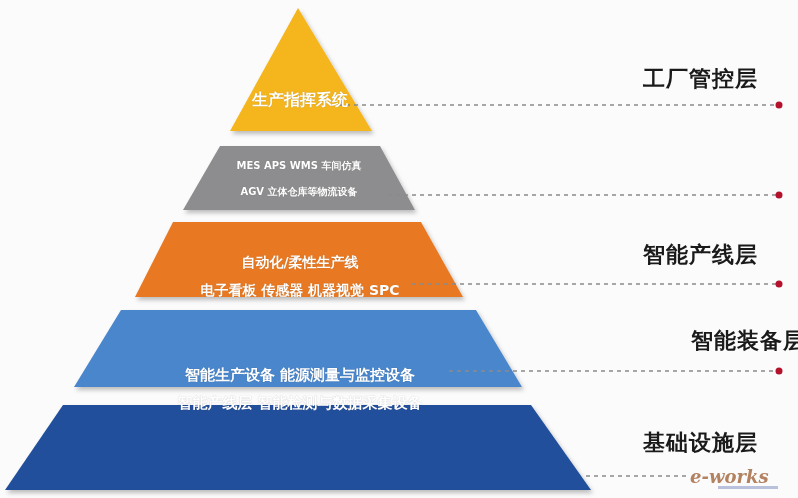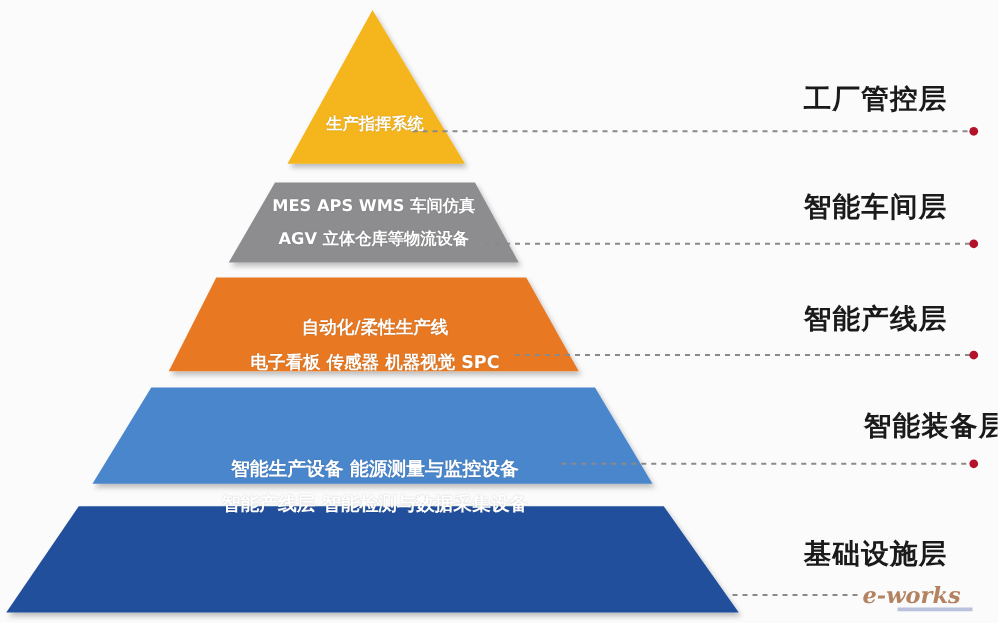--- a/index.html
+++ b/index.html
@@ -55,41 +55,40 @@
     <circle cx="779" cy="105" r="3.5" fill="#b3122a"></circle>
     <line x1="388" y1="195" x2="778" y2="195" stroke="#8a8a8a" stroke-width="1.5" stroke-dasharray="4,4"></line>
     <circle cx="779" cy="195" r="3.5" fill="#b3122a"></circle>
     <line x1="412" y1="284" x2="778" y2="284" stroke="#8a8a8a" stroke-width="1.5" stroke-dasharray="4,4"></line>
     <circle cx="779" cy="284" r="3.5" fill="#b3122a"></circle>
     <line x1="449" y1="371" x2="778" y2="371" stroke="#8a8a8a" stroke-width="1.5" stroke-dasharray="4,4"></line>
     <circle cx="779" cy="371" r="3.5" fill="#b3122a"></circle>
     <line x1="586" y1="476" x2="690" y2="476" stroke="#8a8a8a" stroke-width="1.5" stroke-dasharray="4,4"></line>
   </svg>
 
-  <div class="layer-text" style="left:240px; top:90px; width:120px; font-size:13px;">
+  <div class="layer-text" style="left:240px; top:90px; width:120px; font-size:16px;">
     <div>生产指挥系统</div>
   </div>
 
-  <div class="layer-text" style="left:195px; top:153px; width:208px; font-size:13px; line-height:26px;">
+  <div class="layer-text" style="left:195px; top:153px; width:208px; font-size:10px; line-height:26px;">
     <div>MES APS WMS 车间仿真</div>
     <div>AGV  立体仓库等物流设备</div>
   </div>
 
   <div class="layer-text" style="left:150px; top:248px; width:300px; font-size:14px; line-height:28px;">
     <div>自动化/柔性生产线</div>
     <div>电子看板 传感器 机器视觉 SPC</div>
   </div>
 
   <div class="layer-text" style="left:100px; top:320px; width:400px; font-size:15px; line-height:28px;margin-top:41px;">
     <div>智能生产设备 能源测量与监控设备</div>
     <div>智能产线层 智能检测与数据采集设备</div>
   </div>
 
 
   <div class="layer-label" style="left:643px; top:64px;">工厂管控层</div>
-  <div class="layer-label" style="left:643px; top:151px;">智能车间层</div>
   <div class="layer-label" style="left:643px; top:240px;">智能产线层</div>
   <div class="layer-label" style="left:643px; top:326px;margin-left:48px;">智能装备层</div>
   <div class="layer-label" style="left:643px; top:428px;text-align:center;">基础设施层</div>
 
   <div class="watermark">e-works</div>
   <div class="watermark-bar"></div>
 </div>
 
 </body></html>

